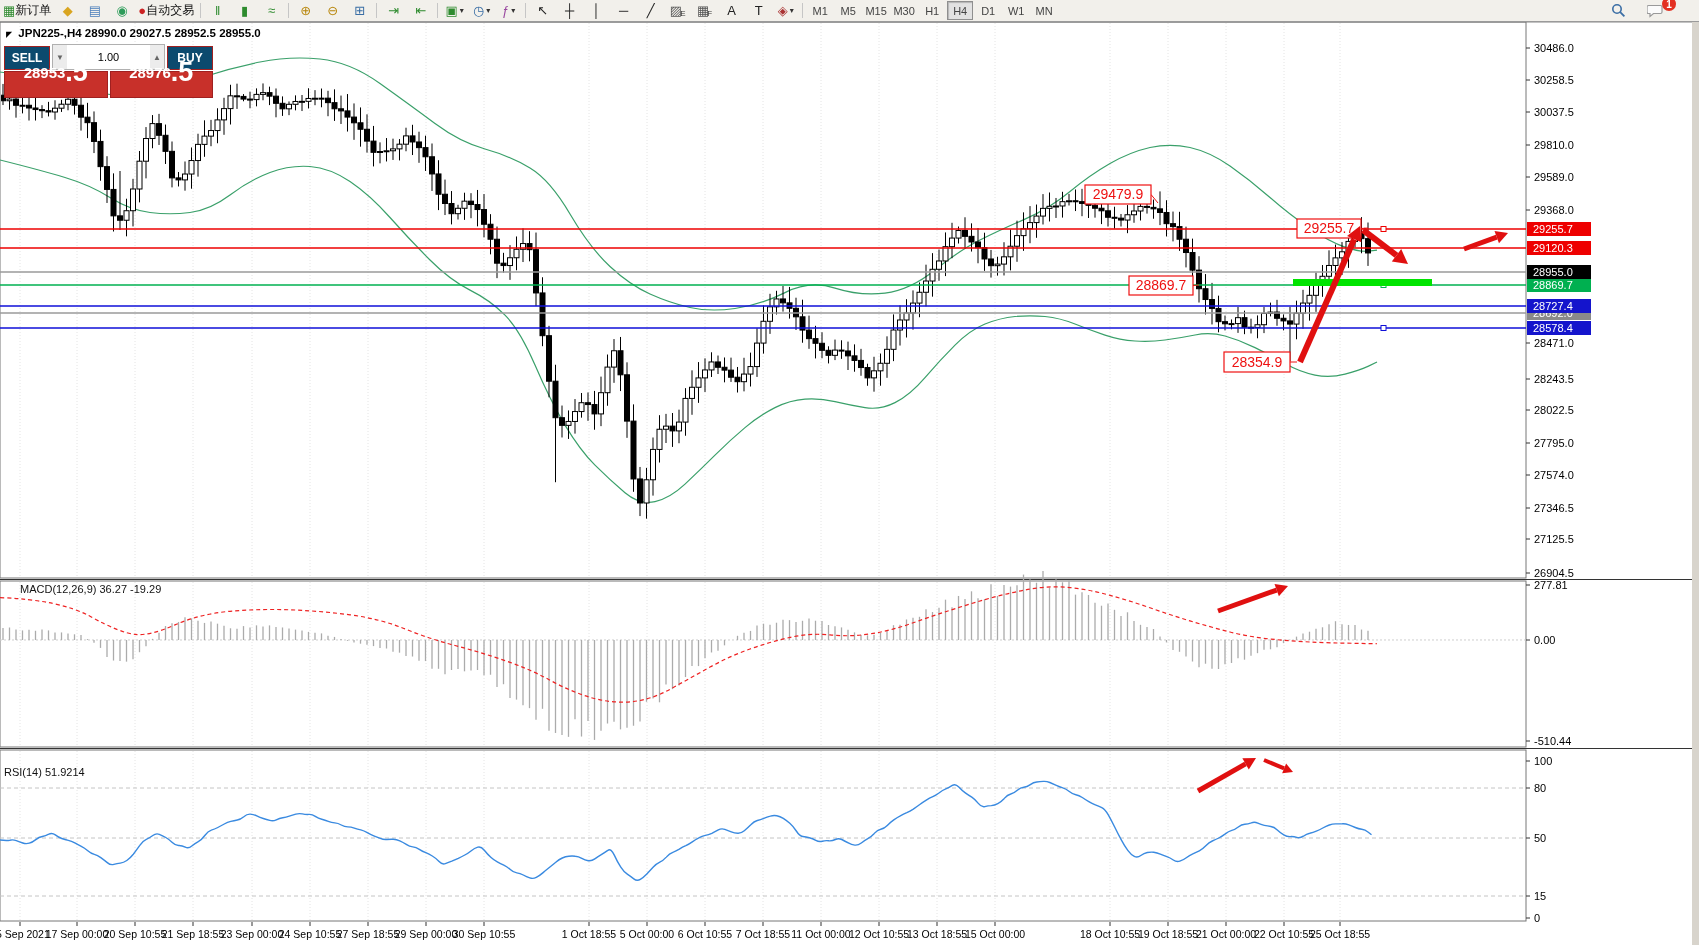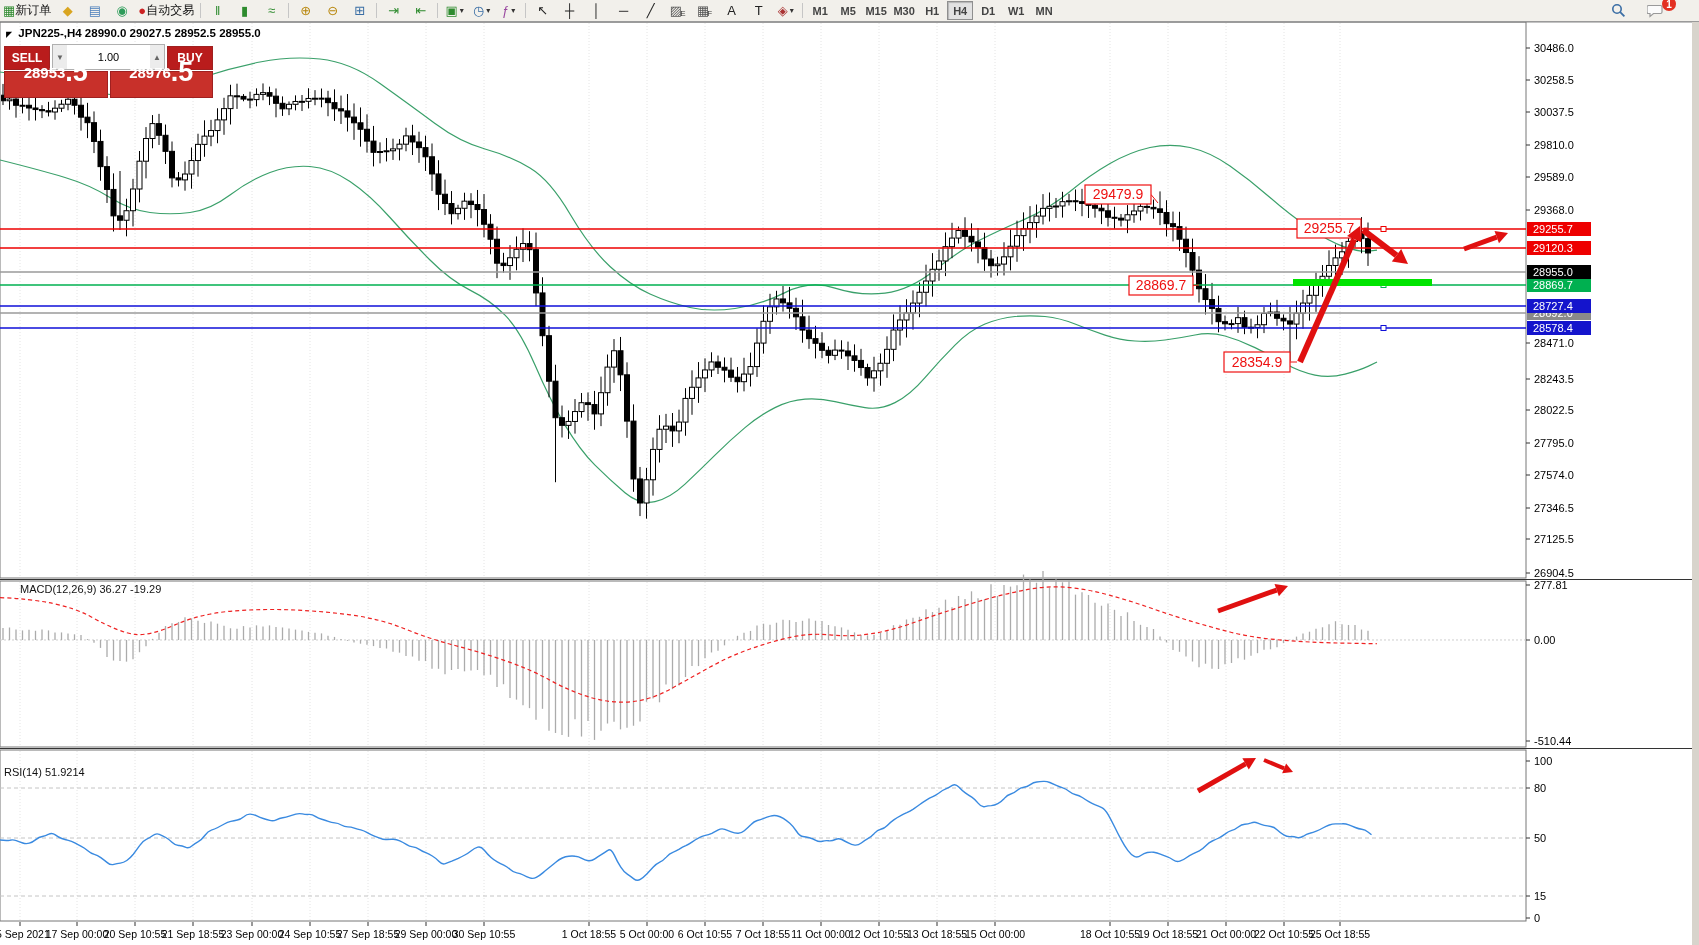--- a/index.html
+++ b/index.html
@@ -9,31 +9,31 @@
     border-bottom:1px solid #9a9a9a;display:flex;align-items:center;z-index:5;font-size:12px;}
   .tgroup{display:flex;align-items:center;height:21px;}
   .tsep{width:1px;height:15px;background:#c6c6c6;margin:0 3px;}
   .tbtn{height:19px;min-width:21px;display:flex;align-items:center;justify-content:center;
     padding:0 2px;color:#555;cursor:default;border:1px solid transparent;}
   .tbtn .glyph{font-size:13px;line-height:1;}
   .tbtn .sub{font-size:8px;margin-left:-2px;margin-top:6px;color:#333;}
   .tbtn .lab{margin-left:0;color:#111;font-size:12px;}
   .tbtn .caret{font-size:8px;color:#333;margin-left:2px;}
   .tfbtn{height:17px;min-width:24px;display:flex;align-items:center;justify-content:center;
-    font-size:11px;color:#444;font-weight:bold;border:1px solid transparent;margin:0 1px;text-align:right;}
+    font-size:11px;color:#444;font-weight:normal;border:1px solid transparent;margin:0 1px;text-align:right;}
   .tfbtn.active{background:#e2e2e2;border:1px solid #8f8f8f;box-shadow:inset 1px 1px 1px rgba(0,0,0,.2);}
   .tb-right{position:absolute;right:30px;top:0;height:21px;display:flex;align-items:center;gap:10px;}
   .badge{position:absolute;top:-4px;right:-8px;background:#e33022;color:#fff;border-radius:50%;
     width:14px;height:14px;font-size:10px;display:flex;align-items:center;justify-content:center;font-weight:bold;}
   
   .symbolbar{position:absolute;left:6px;top:27px;z-index:4;font-size:11.5px;font-weight:bold;color:#000;}
   .symbolbar .mk{font-size:8px;margin-right:3px;}
   .oneclick{position:absolute;left:4px;top:44px;width:209px;z-index:4;}
   .oc-row1{display:flex;align-items:stretch;height:26px;}
-  .oc-btn{background:#b91c1c;color:#fff;font-size:12px;font-weight:bold;display:flex;
+  .oc-btn{background:#0c4a6e;color:#fff;font-size:12px;font-weight:bold;display:flex;
     align-items:center;justify-content:center;border:1px solid #a02020;}
   .oc-sell{width:44px;height:22px;margin-top:2px;}
   .oc-buy{width:44px;height:22px;margin-top:2px;}
   .oc-vol{flex:1;display:flex;align-items:stretch;border:1px solid #b0b0b0;background:#fff;margin:0 2px;}
   .oc-spin{width:14px;background:#ececec;color:#666;font-size:8px;display:flex;align-items:center;justify-content:center;}
   .oc-vol input{flex:1;border:none;outline:none;text-align:center;font-size:11px;width:60px;
     font-family:"Liberation Sans",sans-serif;}
   .oc-row2{display:flex;height:27px;margin-top:1px;}
   .oc-price{flex:1;background:#c8302a;color:#fff;display:flex;align-items:flex-end;justify-content:center;
     border:1px solid #a02020;padding-bottom:12px;}

